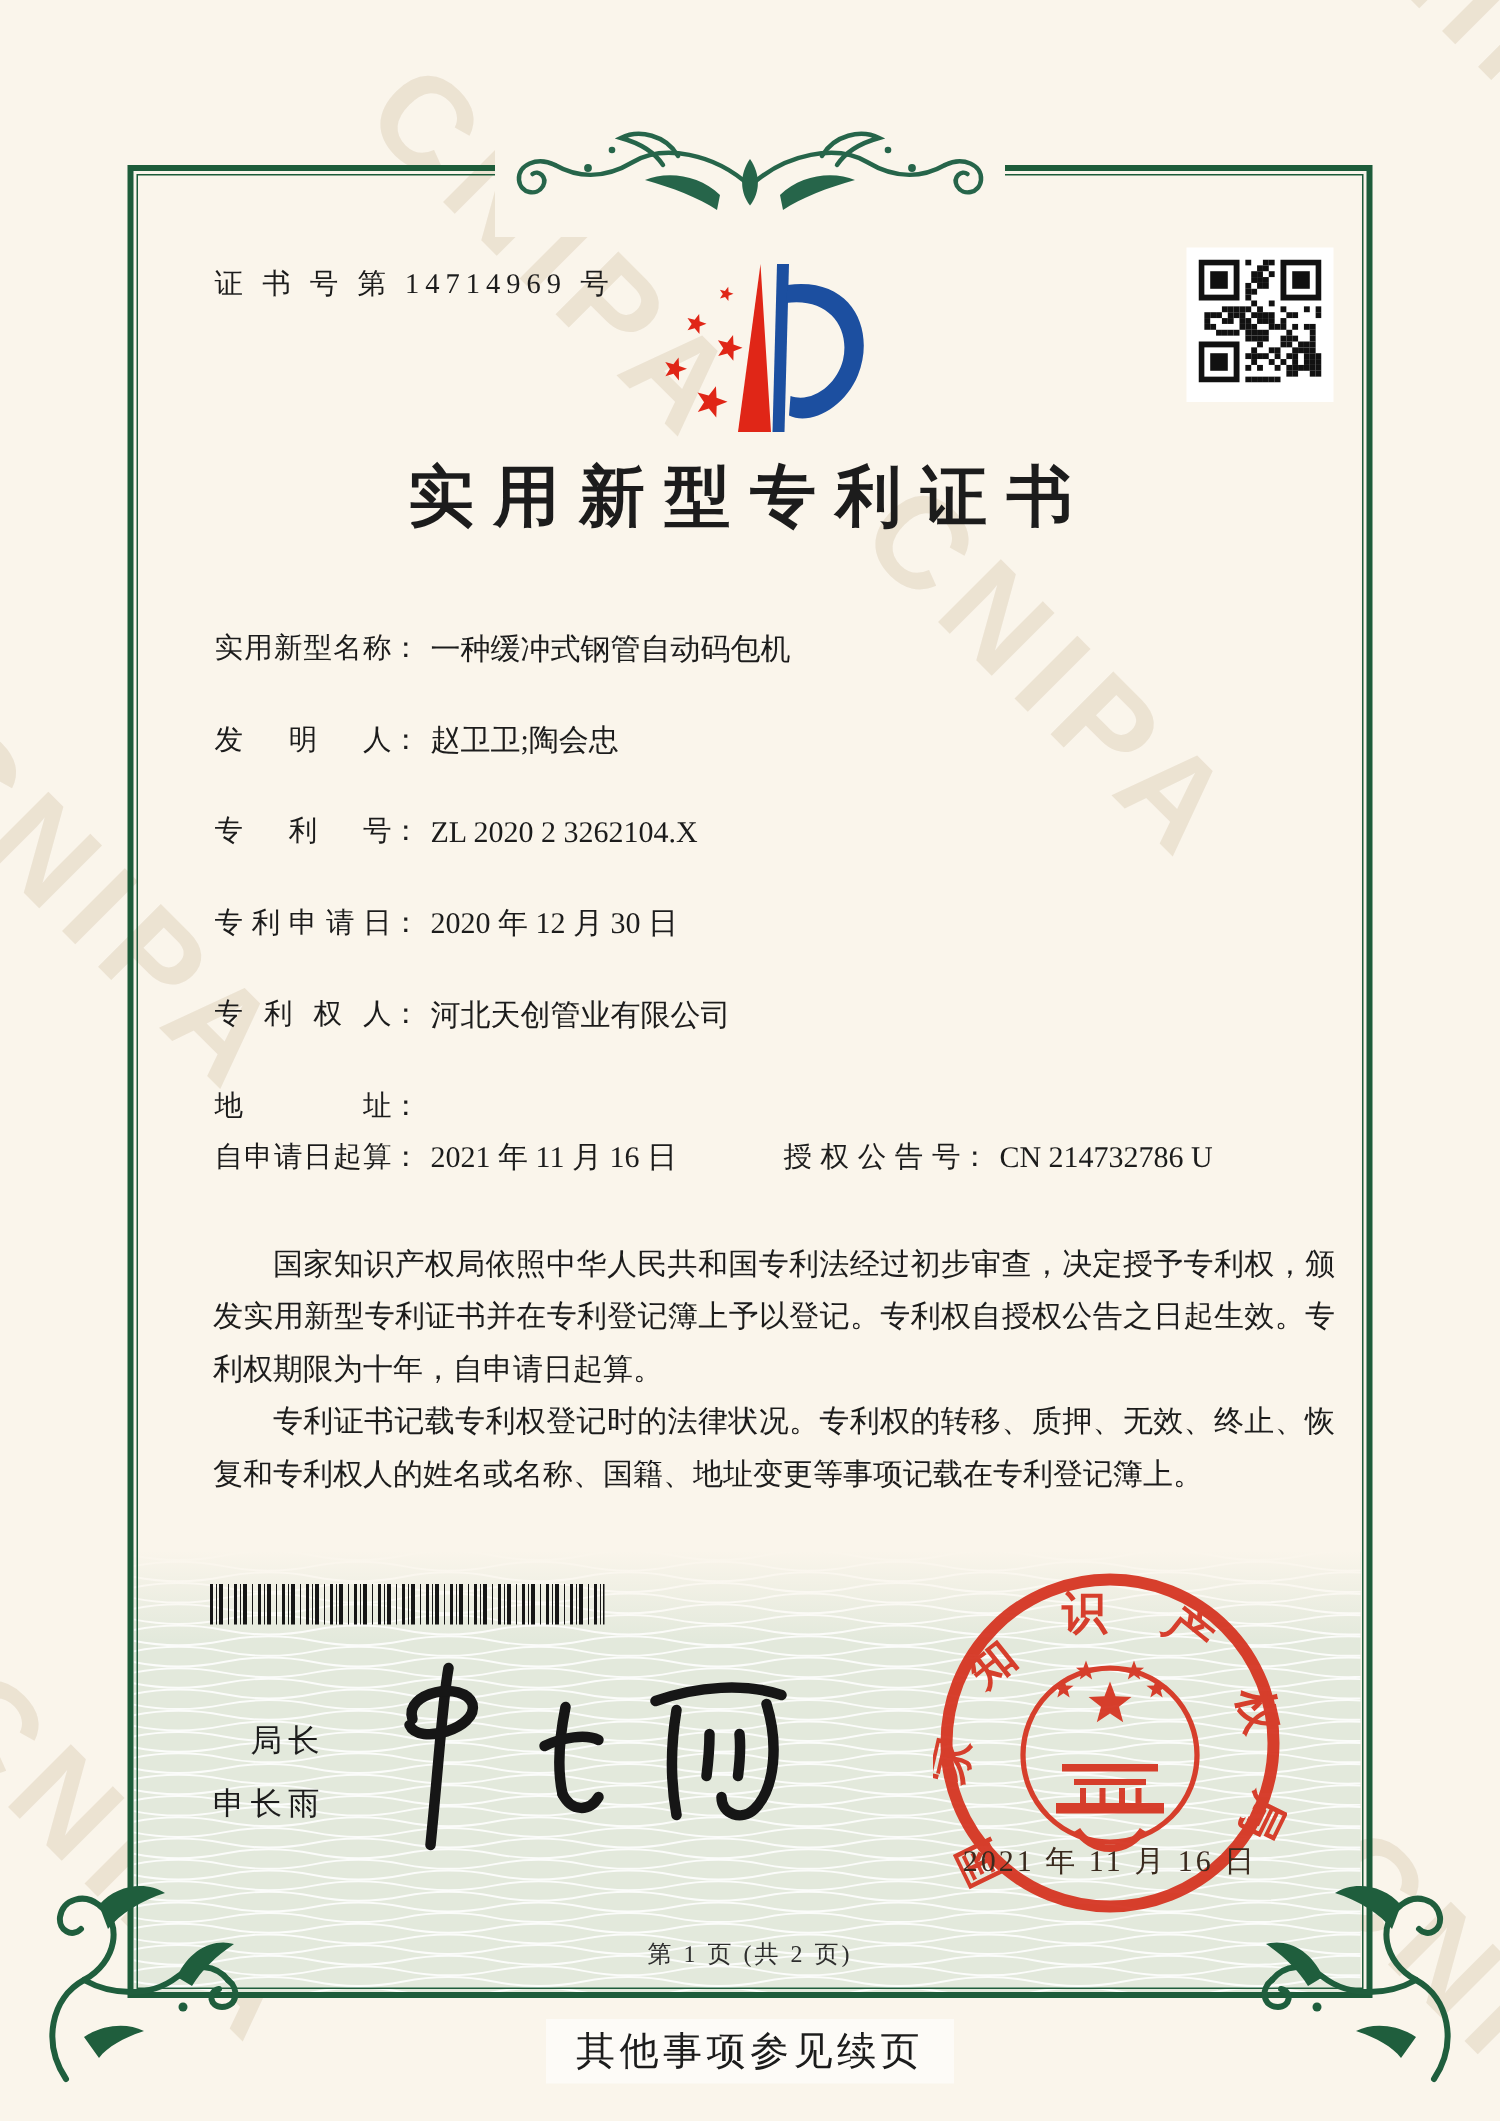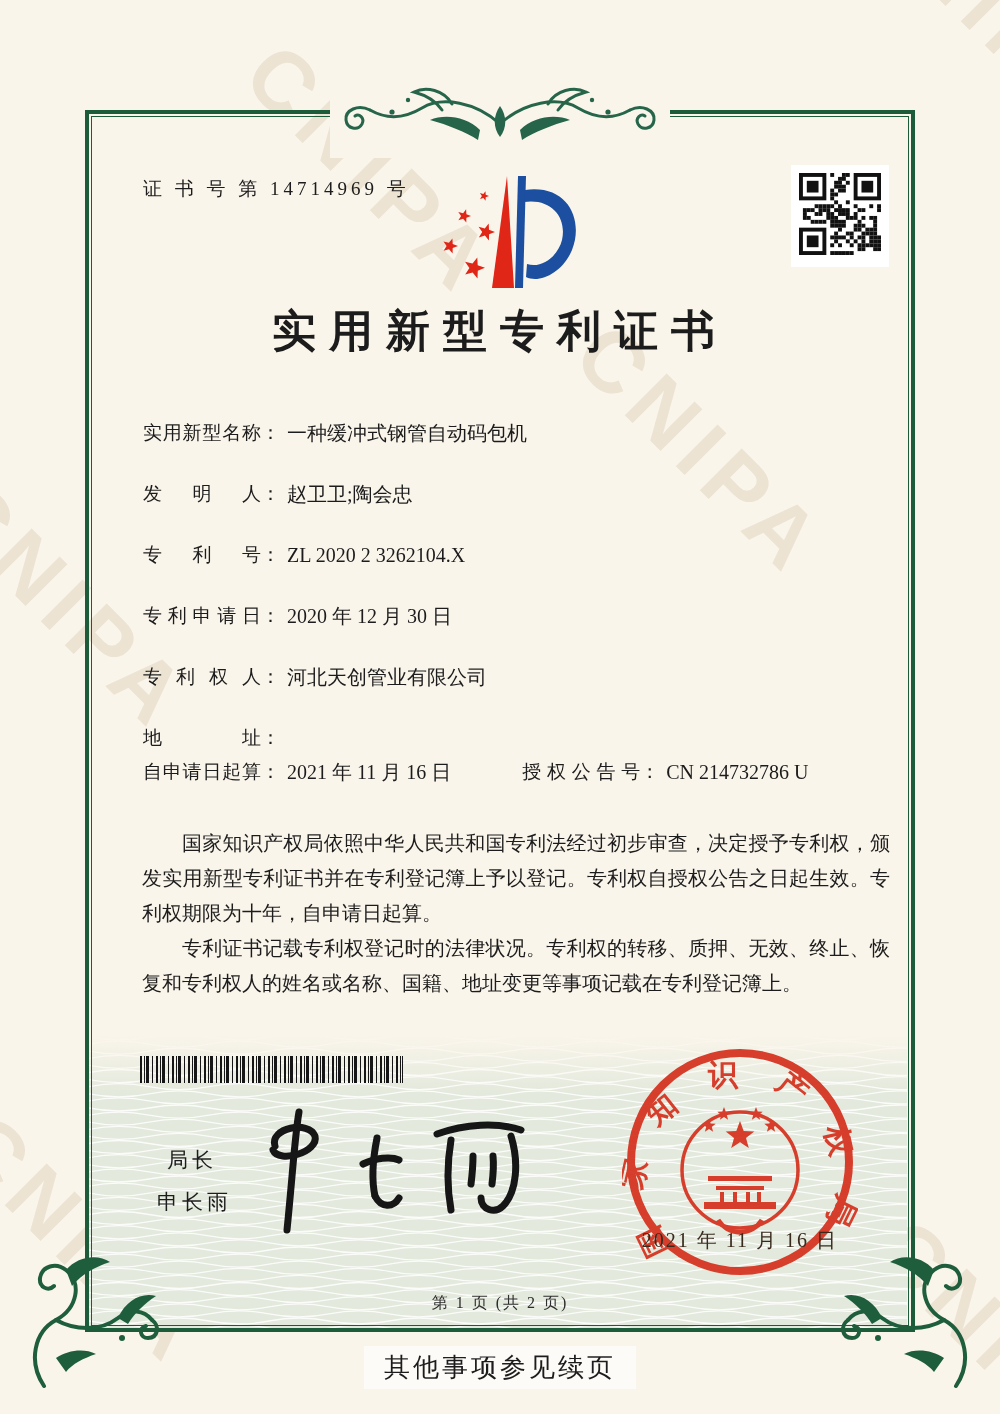--- a/index.html
+++ b/index.html
@@ -37,21 +37,21 @@
   .paras{position:absolute;left:142px;top:826px;width:748px;font-size:20px;line-height:35px;
          text-align:justify;z-index:2;}
   .paras p{margin:0;text-indent:2em;}
   
   .barcode{position:absolute;left:140px;top:1056px;width:263px;height:27px;z-index:2;
     background:repeating-linear-gradient(90deg,#161616 0 2px,rgba(0,0,0,0) 2px 4px,
       #161616 4px 5px,rgba(0,0,0,0) 5px 6px,#161616 6px 9px,rgba(0,0,0,0) 9px 12px,
       #161616 12px 13px,rgba(0,0,0,0) 13px 16px);}
   
   .sig-role{position:absolute;left:145px;top:1146px;font-size:21px;letter-spacing:4px;z-index:2;margin-left:22px;}
-  .sig-name{position:absolute;left:157px;top:1188px;font-size:21px;letter-spacing:4px;z-index:2;}
+  .sig-name{position:absolute;left:142px;top:1188px;font-size:21px;letter-spacing:4px;z-index:2;}
   .sig-script{position:absolute;left:245px;top:1100px;z-index:2;}
   
   .seal{position:absolute;left:622px;top:1044px;z-index:3;}
   .seal-date{position:absolute;left:612px;top:1227px;width:256px;text-align:center;
              font-size:20px;letter-spacing:2px;color:#3a2a1e;z-index:4;}
   
   .page-info{position:absolute;left:0;top:1293px;width:100%;text-align:center;
              font-size:16px;letter-spacing:2px;color:#2e2e2e;z-index:2;font-family:Liberation Serif, serif;}
   .note{position:absolute;left:0;top:1346px;width:100%;text-align:center;z-index:2;}
   .note span{display:inline-block;font-size:26px;letter-spacing:3px;

